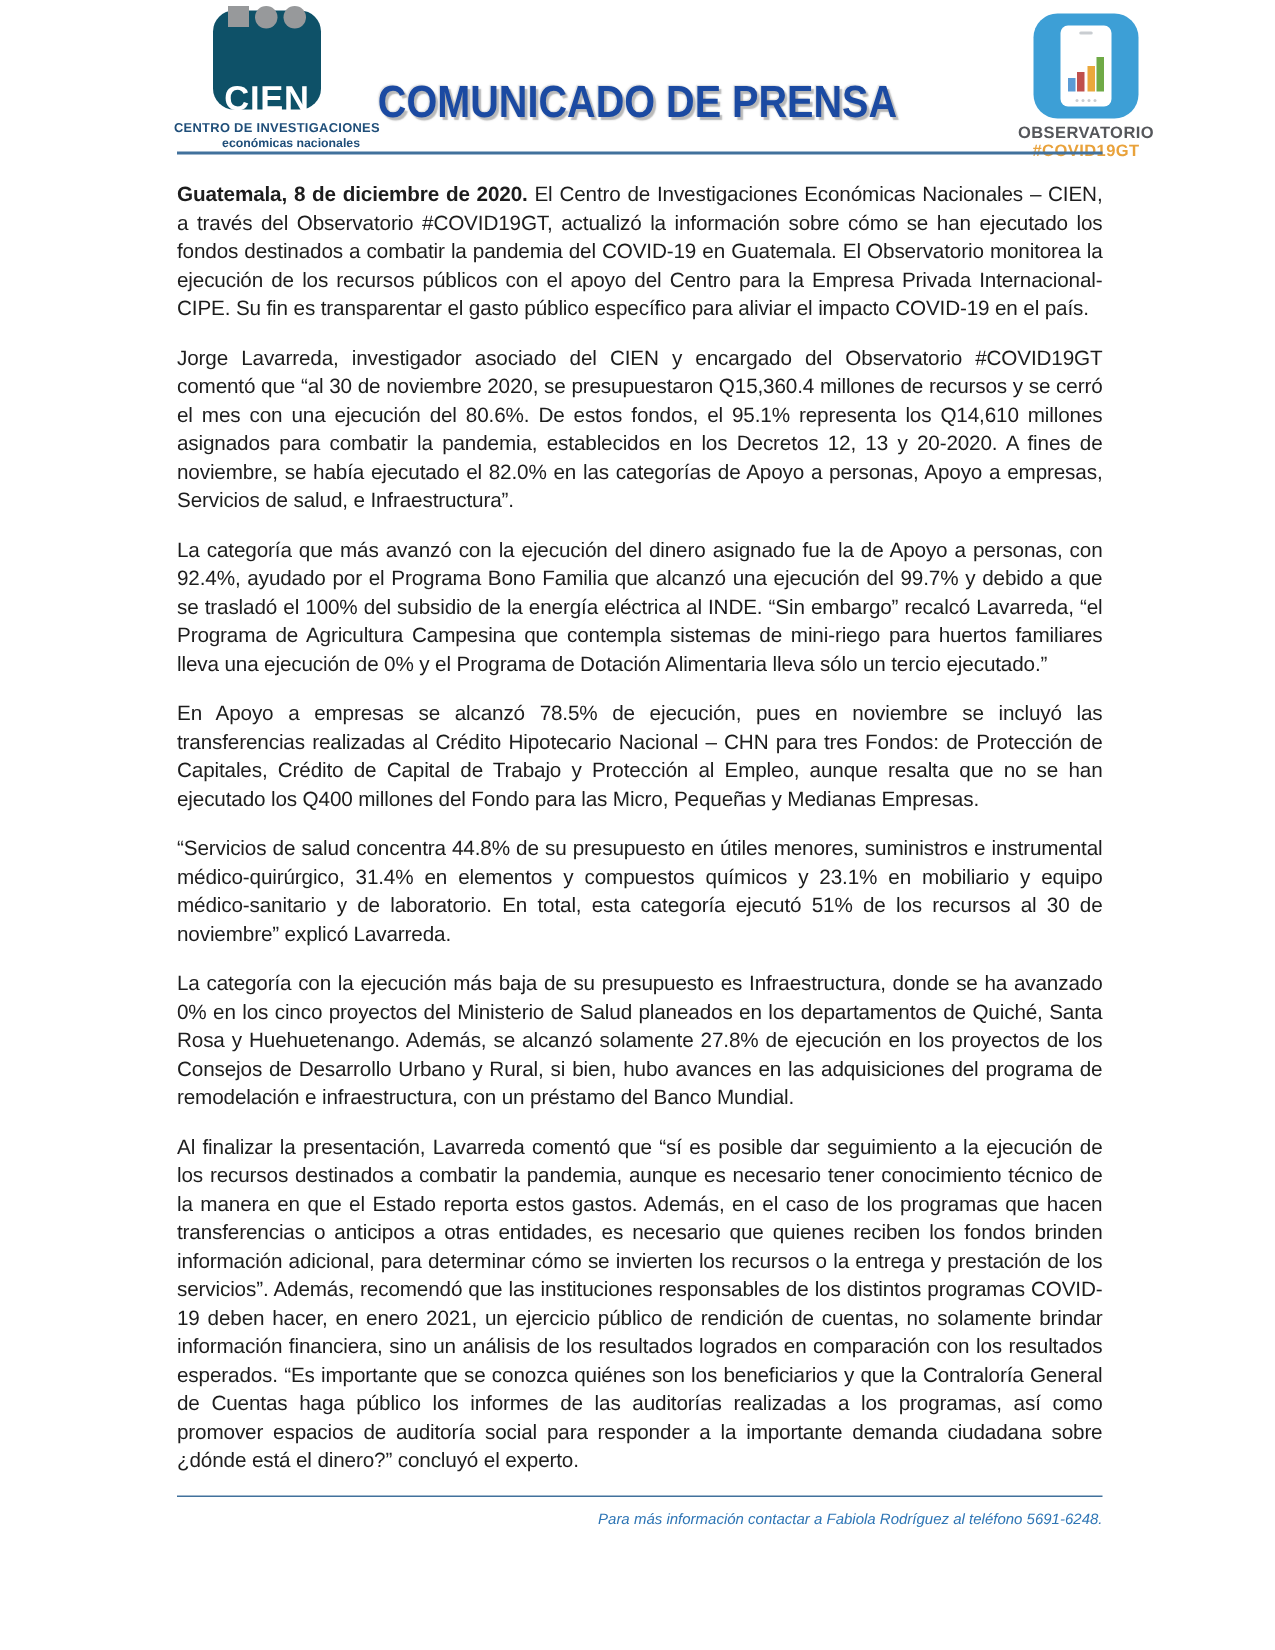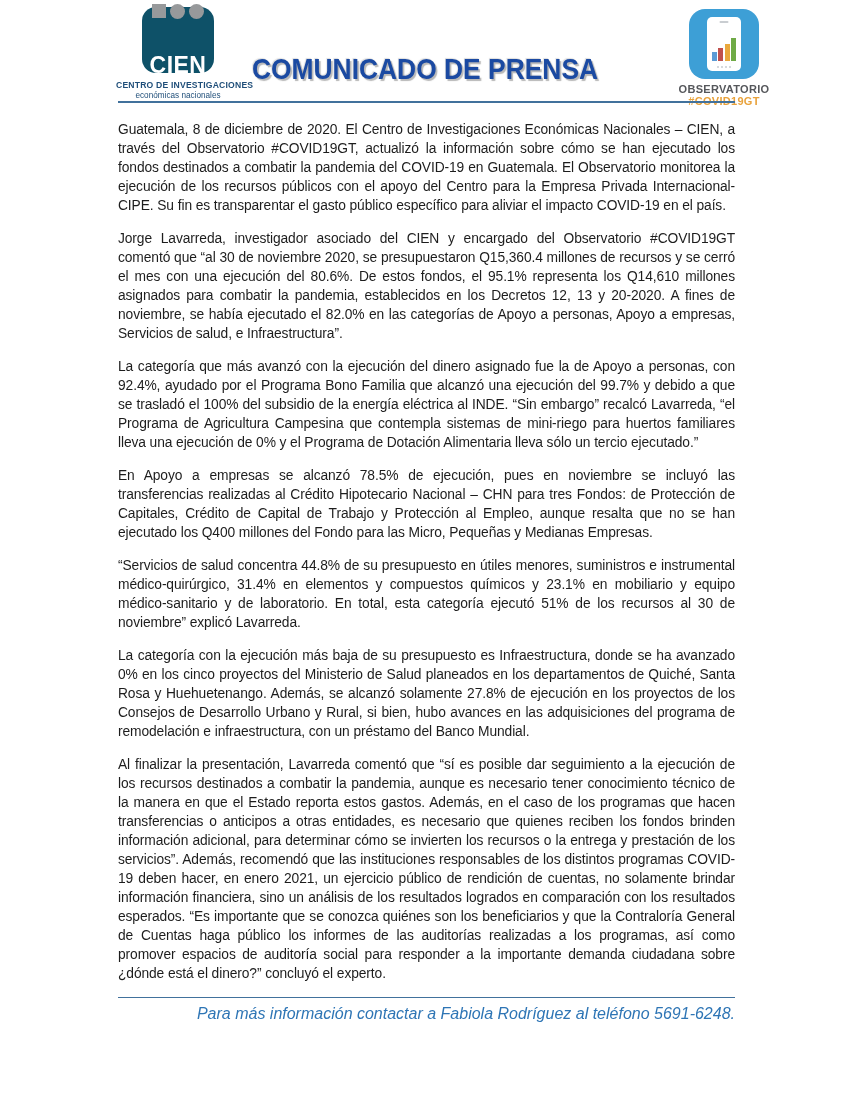--- a/index.html
+++ b/index.html
@@ -22,21 +22,21 @@
     display: flex; flex-direction: column; align-items: center; justify-content: center; gap: 32px;
   }
   .cien-shapes { display: flex; align-items: center; gap: 4px; margin-bottom: 3px; }
   .cien-shape-square { width: 14px; height: 14px; background: #97999b; }
   .cien-shape-circle { width: 15px; height: 15px; background: #97999b; border-radius: 50%; }
   .cien-acronym {
     color: #ffffff; font-weight: 800; font-size: 23px; line-height: 1;
     letter-spacing: 0.5px;
   }
   .cien-org1 { margin-top: 7px; font-size: 8.6px; font-weight: bold; color: #1f4e79; letter-spacing: 0.2px; white-space: nowrap; }
-  .cien-org2 { margin-top: 1px; font-size: 8.2px; font-weight: normal; color: #1f4e79; white-space: nowrap; }
+  .cien-org2 { margin-top: 1px; font-size: 8.2px; font-weight: bold; color: #1f4e79; white-space: nowrap; text-align: right; }
 
   .press-title {
     position: absolute; left: 0; right: 0; top: 52px;
     text-align: center;
     font-size: 30px; font-weight: bold; color: #1b4aa2;
     text-shadow: 2px 2px 1px rgba(125,125,125,0.55), -1px -1px 1px rgba(160,160,160,0.35);
     transform: scaleX(0.88); transform-origin: 50% 50%;
     white-space: nowrap;
   }
 
@@ -62,31 +62,31 @@
   .header-rule { position: absolute; top: 101px; left: 118px; right: 115px; height: 2px; background: #41719c; }
 
   
   .content {
     position: absolute; top: 120px; left: 118px; width: 617px;
     color: #1d1d1d;
     font-size: 13.8px; line-height: 19px; letter-spacing: -0.1px;
     text-align: justify;
   }
   .content p { margin: 0 0 14px 0; }
-  .content .lead { font-weight: normal; }
+  .content .lead { font-weight: bold; }
 
   
   .footer { margin-top: 9px; }
   .footer-rule { height: 1px; background: #41719c; }
   .footer-text {
     margin-top: 6px;
     text-align: right;
     font-style: italic;
     color: #2e75b5;
-    font-size: 16px;
+    font-size: 10px;
     letter-spacing: 0;
   }
 </style>
 </head>
 <body>
 
 <div class="page">
 
   <div class="header">
 

